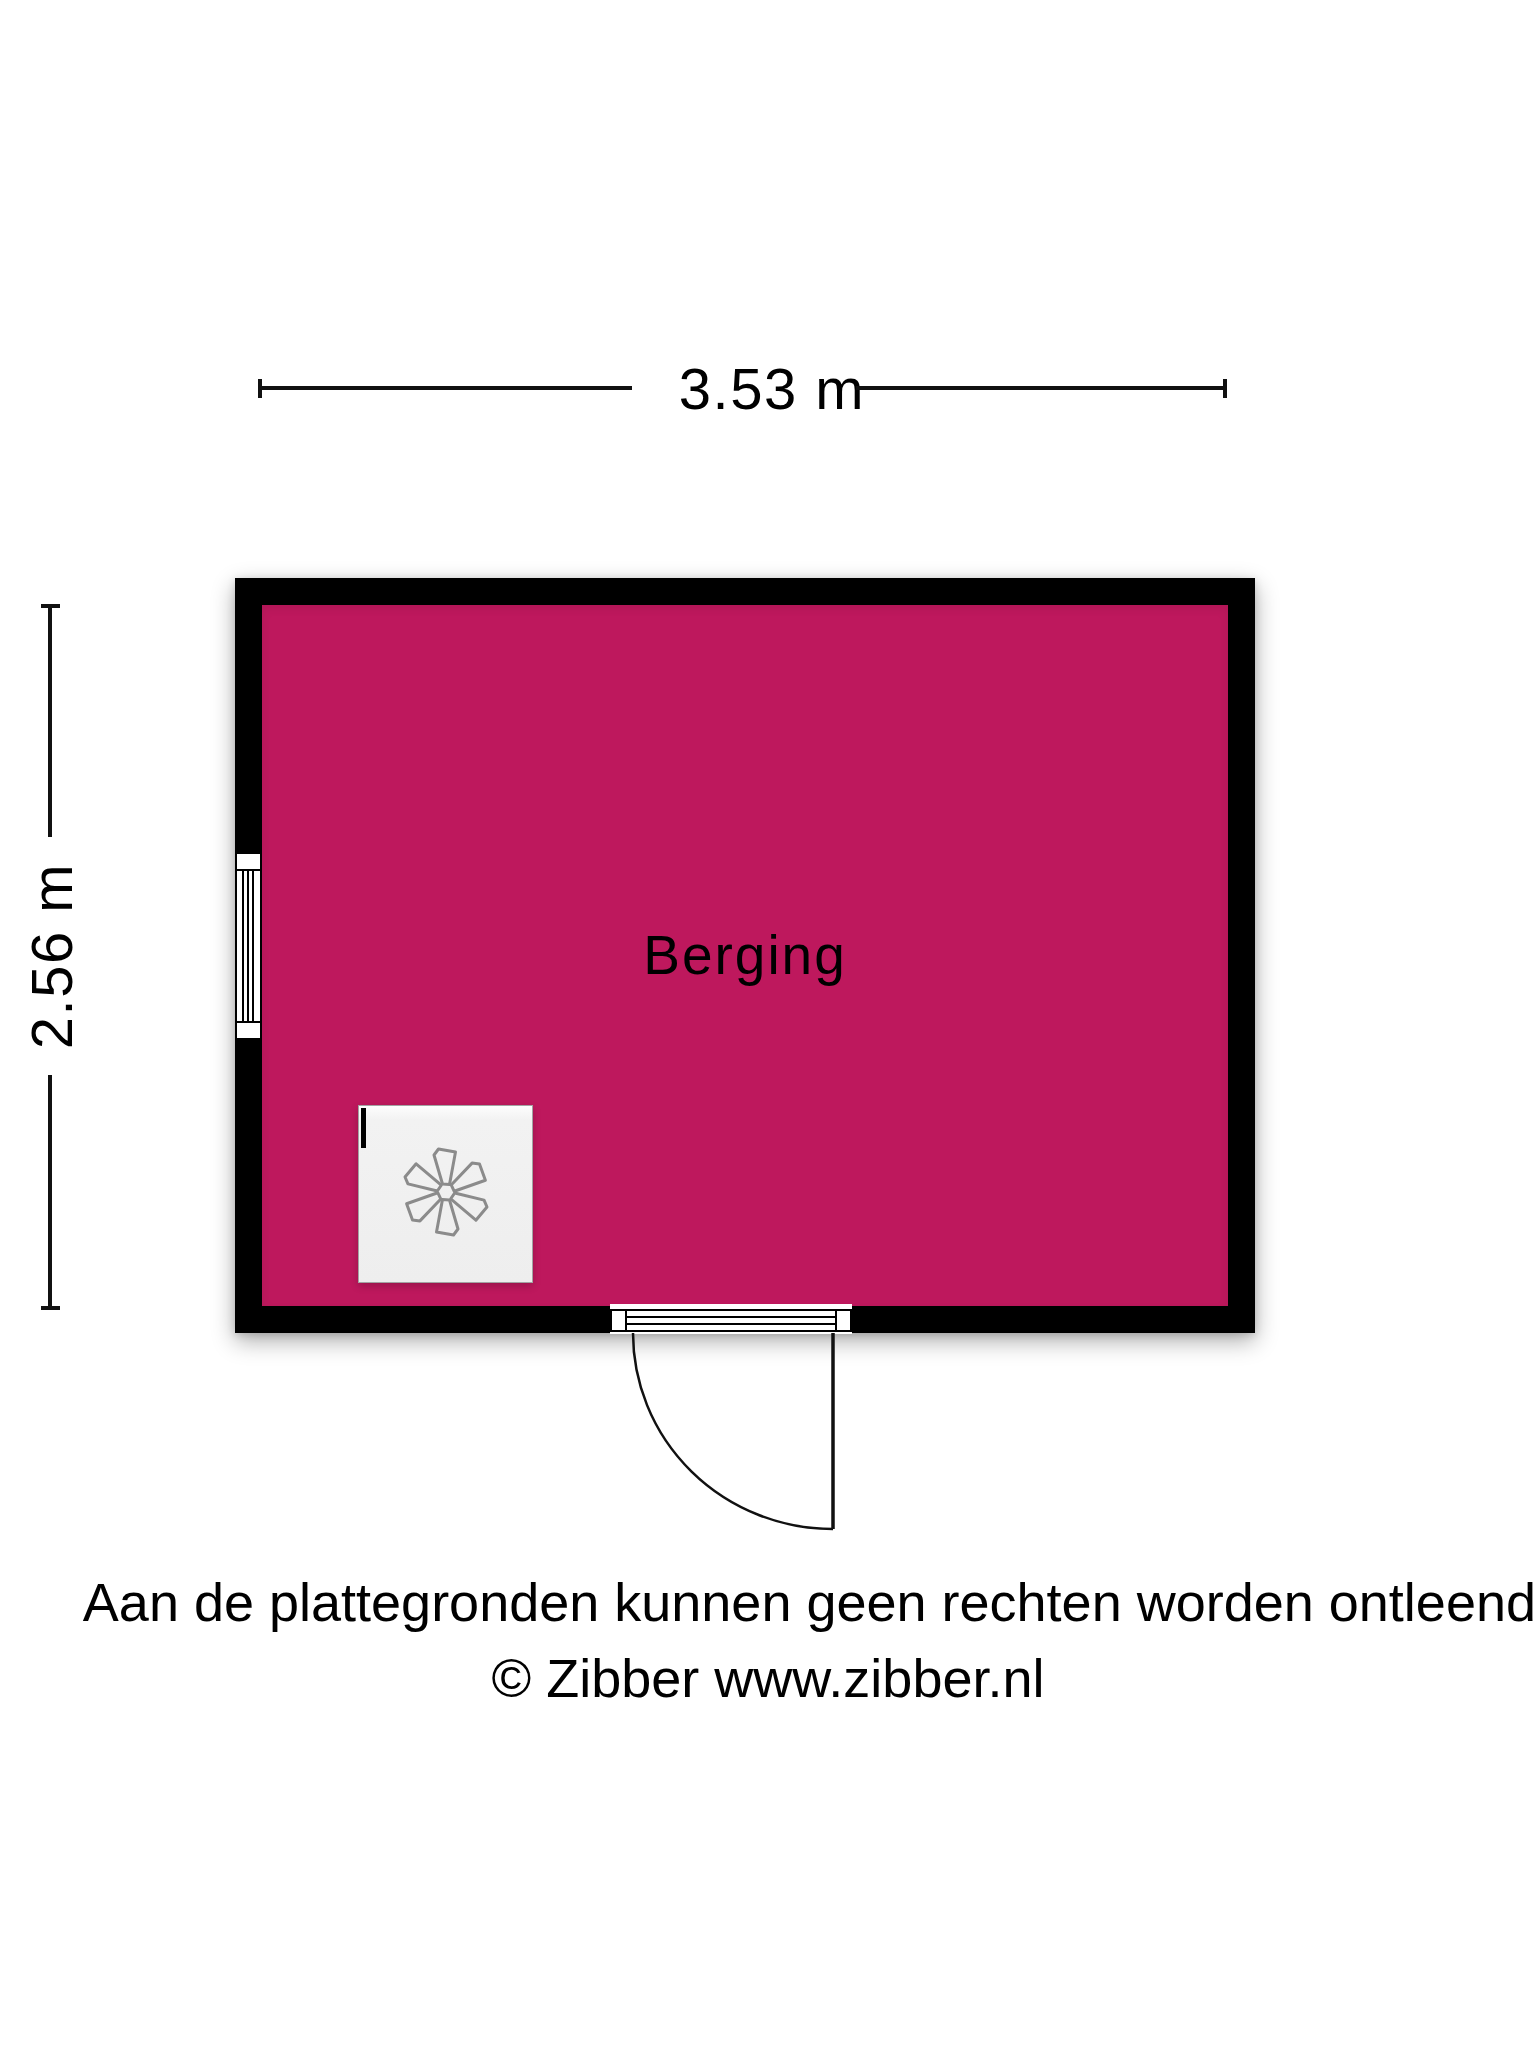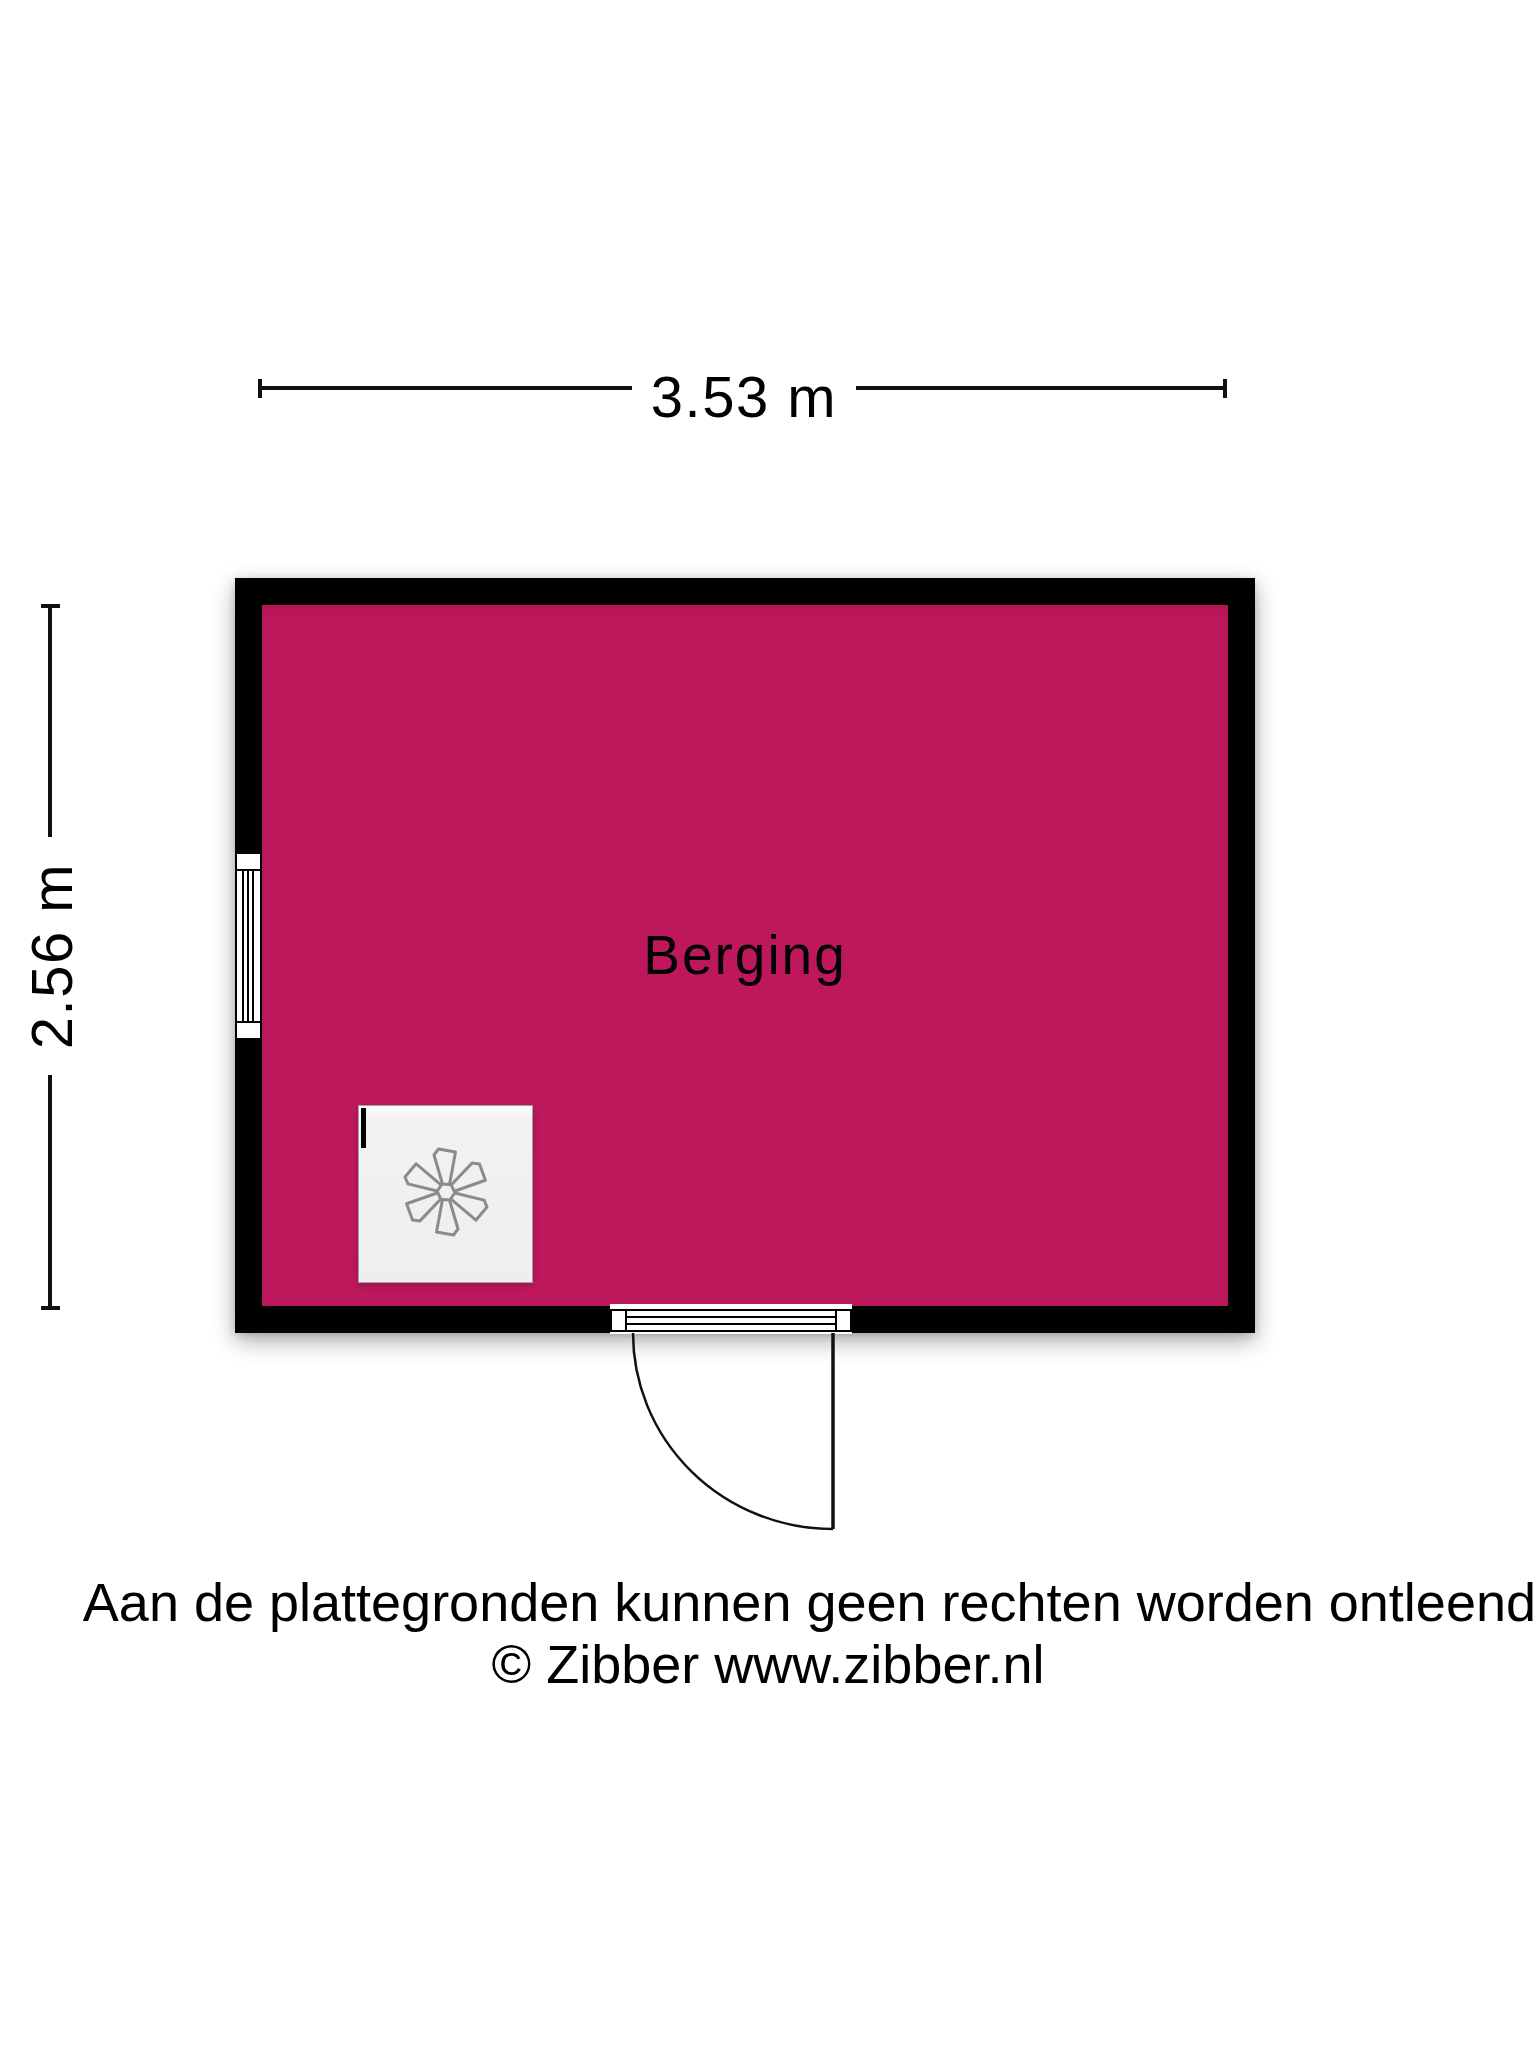--- a/index.html
+++ b/index.html
@@ -53,31 +53,31 @@
   .appliance{
     position:absolute;left:358px;top:1105px;width:175px;height:178px;box-sizing:border-box;
     background:linear-gradient(180deg,#fdfdfd 0%,#f2f2f2 8%,#eeeeee 100%);
     border:1px solid #a3a3a3;box-shadow:0 3px 8px rgba(0,0,0,.20);
   }
   .connector-mark{position:absolute;left:2px;top:2px;width:5px;height:40px;background:#000;}
   .fan-svg{position:absolute;left:0;top:0;}
   
   .footer{position:absolute;left:0;right:0;top:1572px;text-align:center;}
   .footer .line1{font-size:54px;line-height:60px;white-space:nowrap;text-align:right;}
-  .footer .line2{font-size:54px;line-height:60px;margin-top:2px;white-space:nowrap;}
+  .footer .line2{font-size:54px;line-height:60px;margin-top:16px;white-space:nowrap;}
 </style>
 </head>
 <body>
 
 <div class="canvas">
 
   <div>
     <div class="dim-tick-v" style="left:258px;top:379px;"></div>
     <div class="dim-line-h" style="left:258px;top:386px;width:374px;"></div>
-    <div class="dim-label" style="left:744px;top:389px;margin-top:8px;">3.53 m</div>
+    <div class="dim-label" style="left:772px;top:389px;">3.53 m</div>
     <div class="dim-line-h" style="left:856px;top:386px;width:371px;"></div>
     <div class="dim-tick-v" style="left:1223px;top:379px;"></div>
   </div>
 
   <div>
     <div class="dim-tick-h" style="left:41px;top:604px;"></div>
     <div class="dim-line-v" style="left:48px;top:604px;height:233px;"></div>
     <div class="dim-label vertical" style="left:52px;top:956px;">2.56 m</div>
     <div class="dim-line-v" style="left:48px;top:1075px;height:233px;"></div>
     <div class="dim-tick-h" style="left:41px;top:1306px;"></div>

